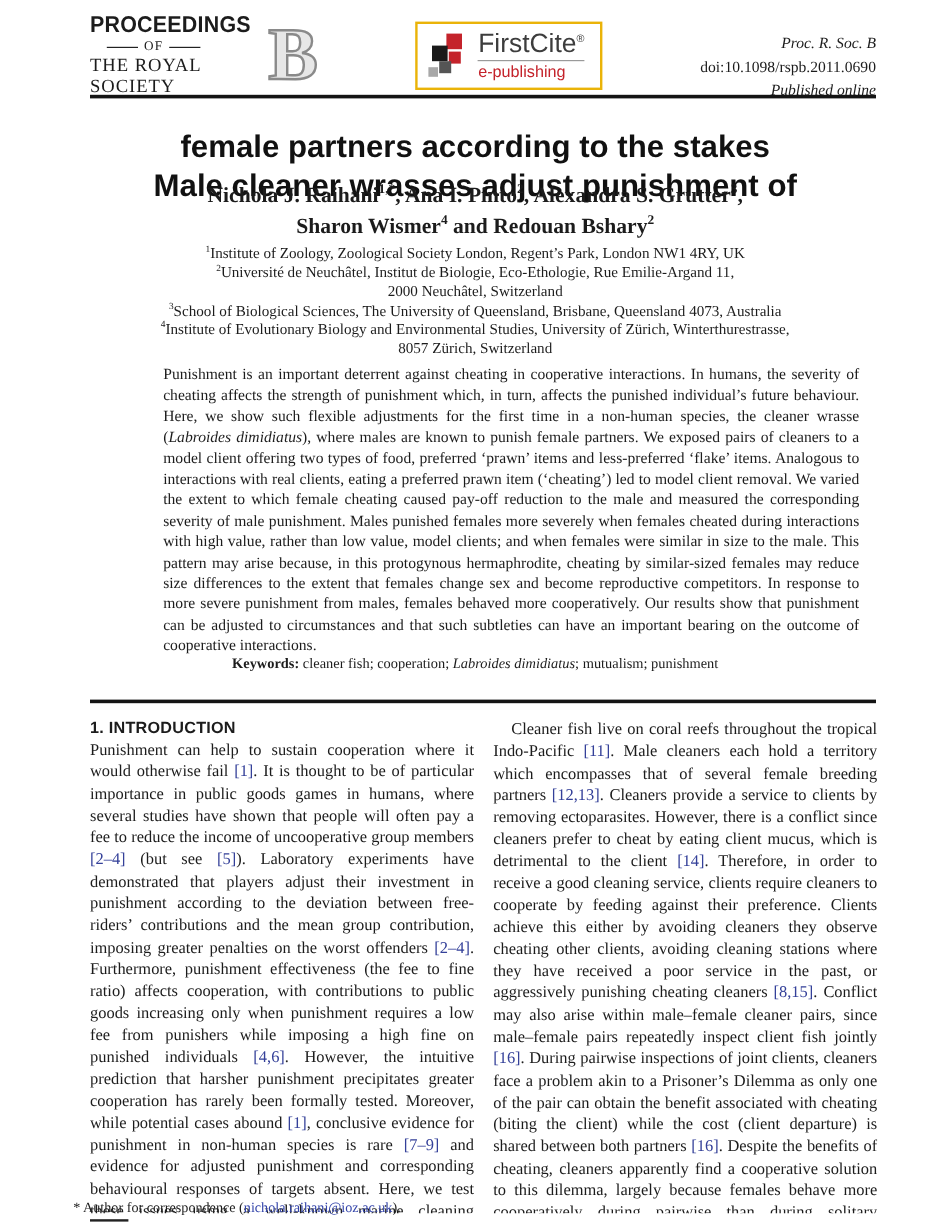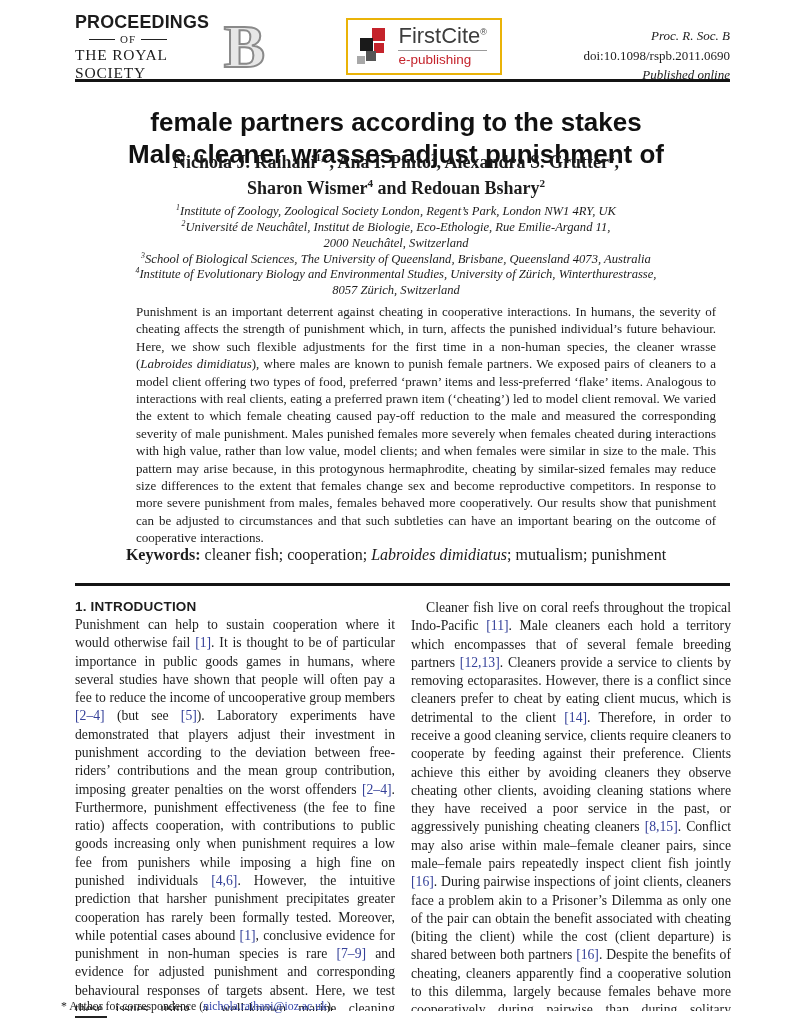--- a/index.html
+++ b/index.html
@@ -43,24 +43,24 @@
   .cite-journal,.cite-status{font-style:italic;}
   .rule{position:absolute;left:75px;width:655px;height:3px;background:#141414;}
   .rule-header{top:79px;}
   .rule-keywords{top:583px;}
   
   .title{position:absolute;top:90px;left:0;width:792px;text-align:center;
     font-family:"Liberation Sans",sans-serif;font-weight:700;font-size:26px;line-height:1.22;color:#111;}
   .authors{position:absolute;top:150px;left:0;width:792px;text-align:center;
     font-weight:700;font-size:18px;line-height:1.42;}
   .affiliations{position:absolute;top:204px;left:0;width:792px;text-align:center;
-    font-style:italic;font-size:12.6px;line-height:1.26;}
+    font-size:12.6px;line-height:1.26;}
   .abstract{position:absolute;top:303px;left:117px;width:580px;
     font-size:13px;line-height:1.34;text-align:justify;margin-left:19px;}
-  .keywords{position:absolute;top:546px;left:0;width:792px;text-align:center;font-size:16px;}
+  .keywords{position:absolute;top:546px;left:0;width:792px;text-align:center;font-size:12px;}
   
   .columns{position:absolute;top:599px;left:75px;width:656px;display:flex;gap:16px;}
   .col{width:320px;height:412px;overflow:hidden;}
   .section-heading{font-family:"Liberation Sans",sans-serif;font-weight:700;font-size:13.5px;
     margin:0 0 2px 0;letter-spacing:.2px;}
   .para{margin:0;font-size:13.7px;line-height:1.335;text-align:justify;}
   .indent{text-indent:15px;}
   .footnote{position:absolute;top:999px;left:61px;width:330px;font-size:11.8px;line-height:1.3;}
   .bottom-partial-rule{position:absolute;top:1016px;left:75px;width:32px;height:2px;background:#222;}
   

